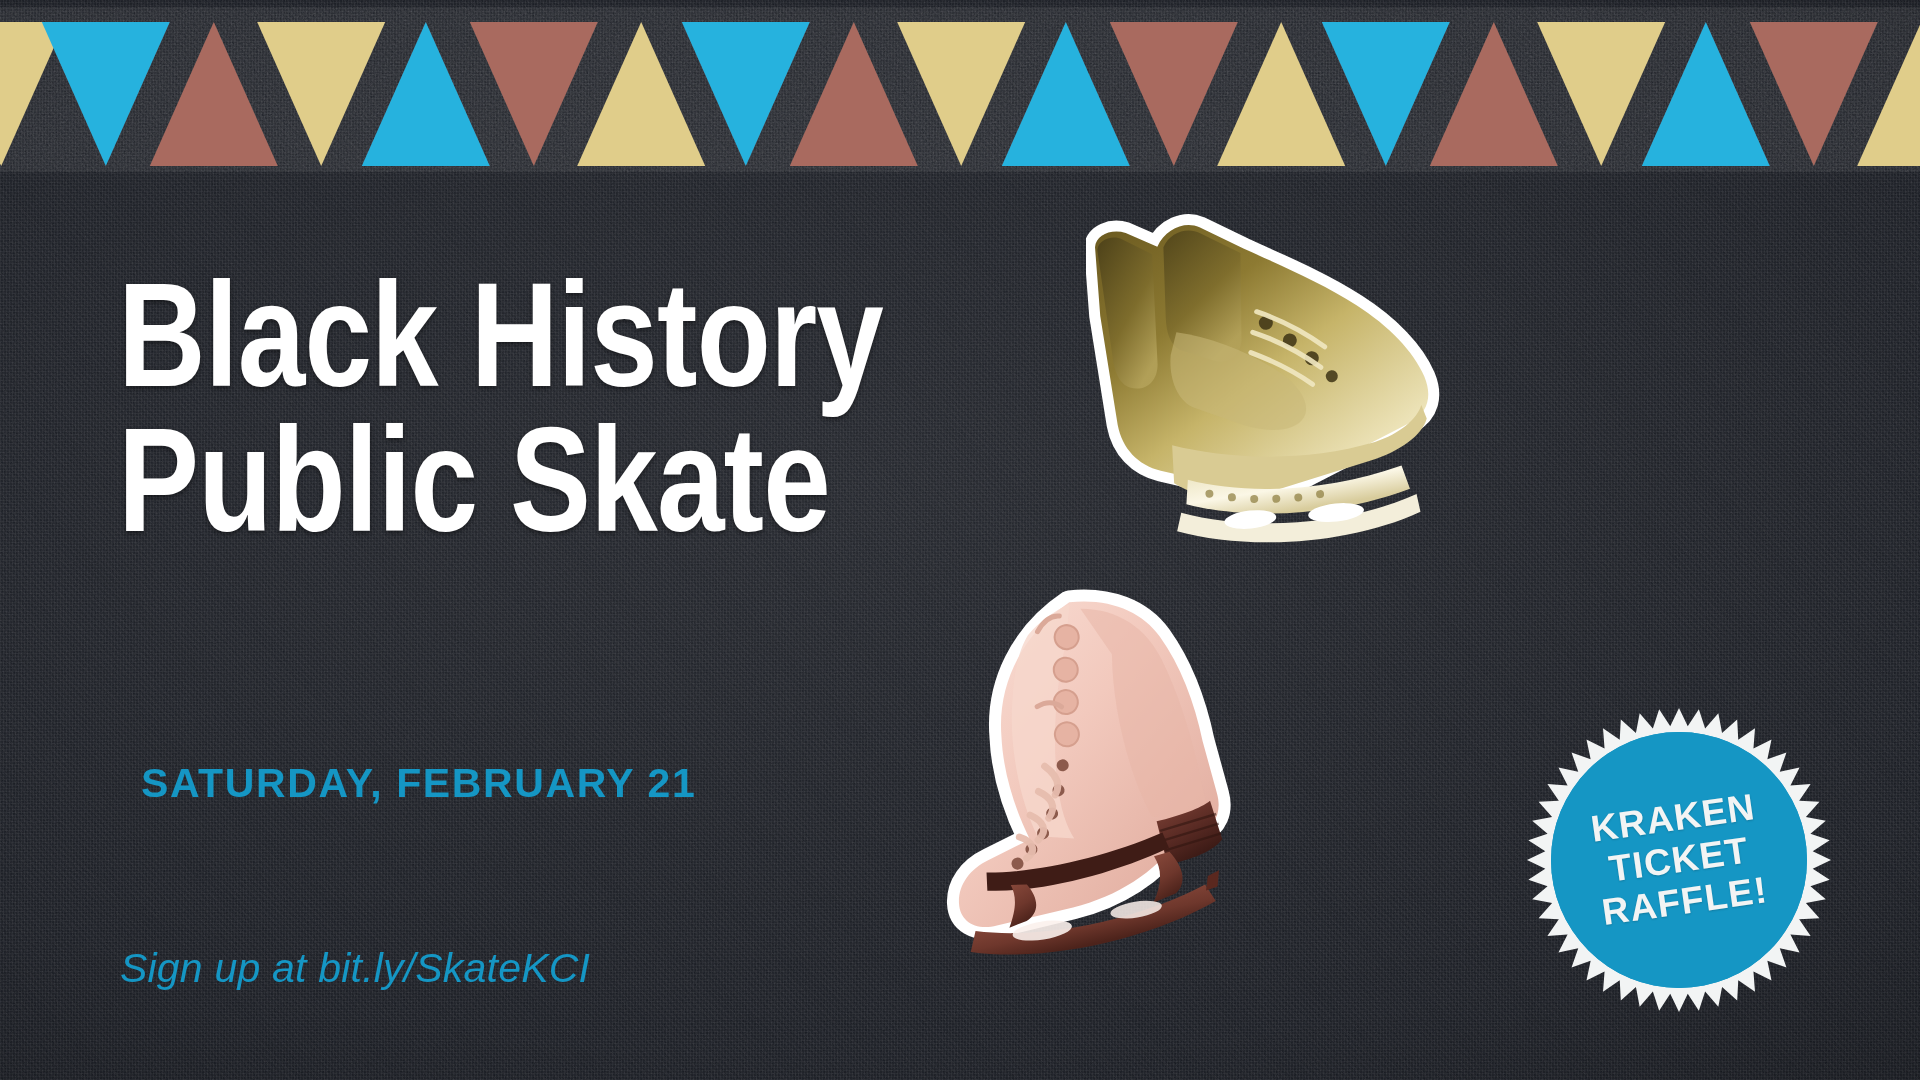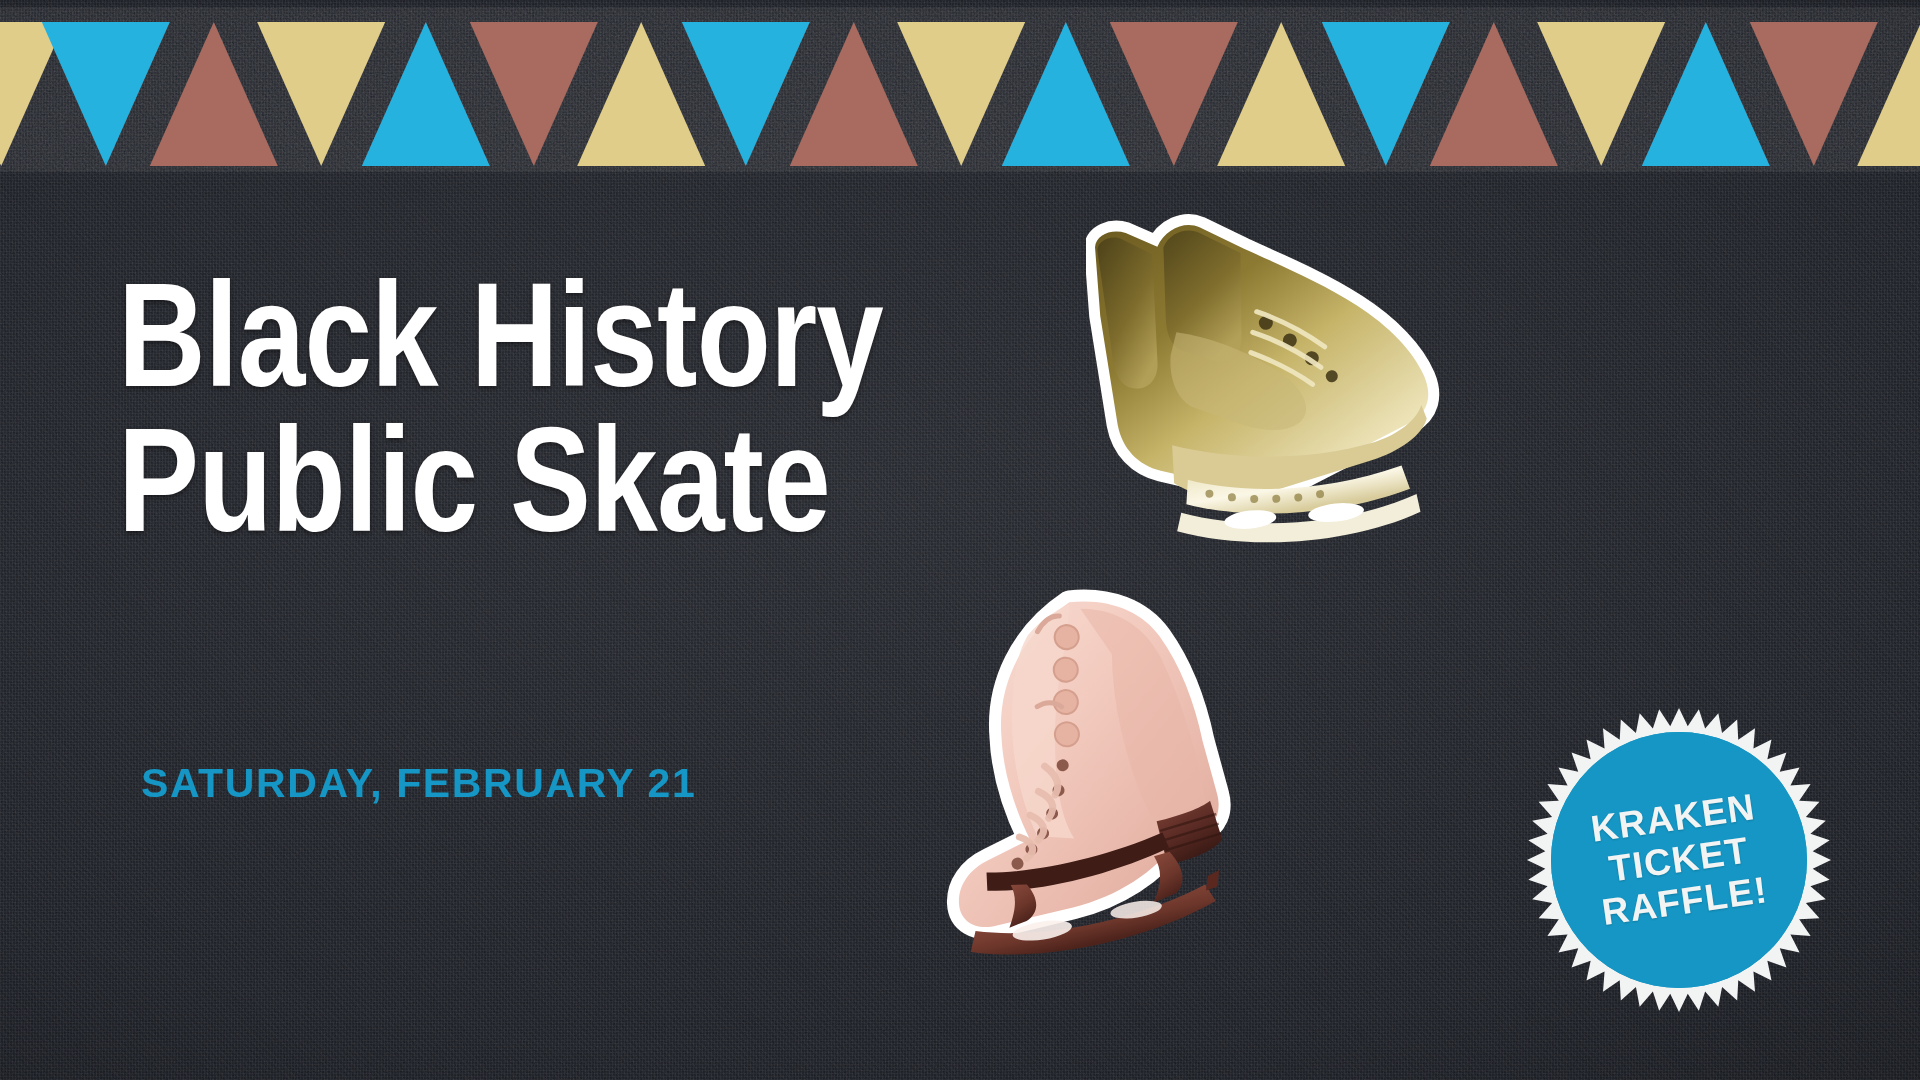--- a/index.html
+++ b/index.html
@@ -294,20 +294,21 @@
       <path d="M290 330 L302 326 L298 342 L286 344 Z" fill="#5a281f"></path>
     </g>
   </svg>
 
   <div id="headline">
     <div class="hl-line">Black History</div>
     <div class="hl-line">Public Skate</div>
   </div>
 
   <div id="date-line">SATURDAY, FEBRUARY 21</div>
+  <div id="signup-line">Sign up at bit.ly/SkateKCI</div>
 
   <div id="raffle-badge">
     <svg width="310" height="320" viewBox="0 0 310 320">
       <g id="badge-burst">
           <polygon points="155.00,8.00 163.76,26.29 174.84,9.30 181.14,28.57 194.34,13.18 198.07,33.11 213.17,19.57 214.27,39.82 231.00,28.36 229.45,48.58 247.53,39.41 243.35,59.25 262.48,52.52 255.75,71.65 275.59,67.47 266.42,85.55 286.64,84.00 275.18,100.73 295.43,101.83 281.89,116.93 301.82,120.66 286.43,133.86 305.70,140.16 288.71,151.24 307.00,160.00 288.71,168.76 305.70,179.84 286.43,186.14 301.82,199.34 281.89,203.07 295.43,218.17 275.18,219.27 286.64,236.00 266.42,234.45 275.59,252.53 255.75,248.35 262.48,267.48 243.35,260.75 247.53,280.59 229.45,271.42 231.00,291.64 214.27,280.18 213.17,300.43 198.07,286.89 194.34,306.82 181.14,291.43 174.84,310.70 163.76,293.71 155.00,312.00 146.24,293.71 135.16,310.70 128.86,291.43 115.66,306.82 111.93,286.89 96.83,300.43 95.73,280.18 79.00,291.64 80.55,271.42 62.47,280.59 66.65,260.75 47.52,267.48 54.25,248.35 34.41,252.53 43.58,234.45 23.36,236.00 34.82,219.27 14.57,218.17 28.11,203.07 8.18,199.34 23.57,186.14 4.30,179.84 21.29,168.76 3.00,160.00 21.29,151.24 4.30,140.16 23.57,133.86 8.18,120.66 28.11,116.93 14.57,101.83 34.82,100.73 23.36,84.00 43.58,85.55 34.41,67.47 54.25,71.65 47.52,52.52 66.65,59.25 62.47,39.41 80.55,48.58 79.00,28.36 95.73,39.82 96.83,19.57 111.93,33.11 115.66,13.18 128.86,28.57 135.16,9.30 146.24,26.29" fill="#f2f4f4"></polygon>
           <circle cx="155" cy="160" r="128" fill="#1596c4"></circle>
         </g>
       <circle cx="155" cy="160" r="128" fill="#1596c4"></circle>
       <circle cx="155" cy="160" r="128" fill="url(#)" opacity="0"></circle>
     </svg>

